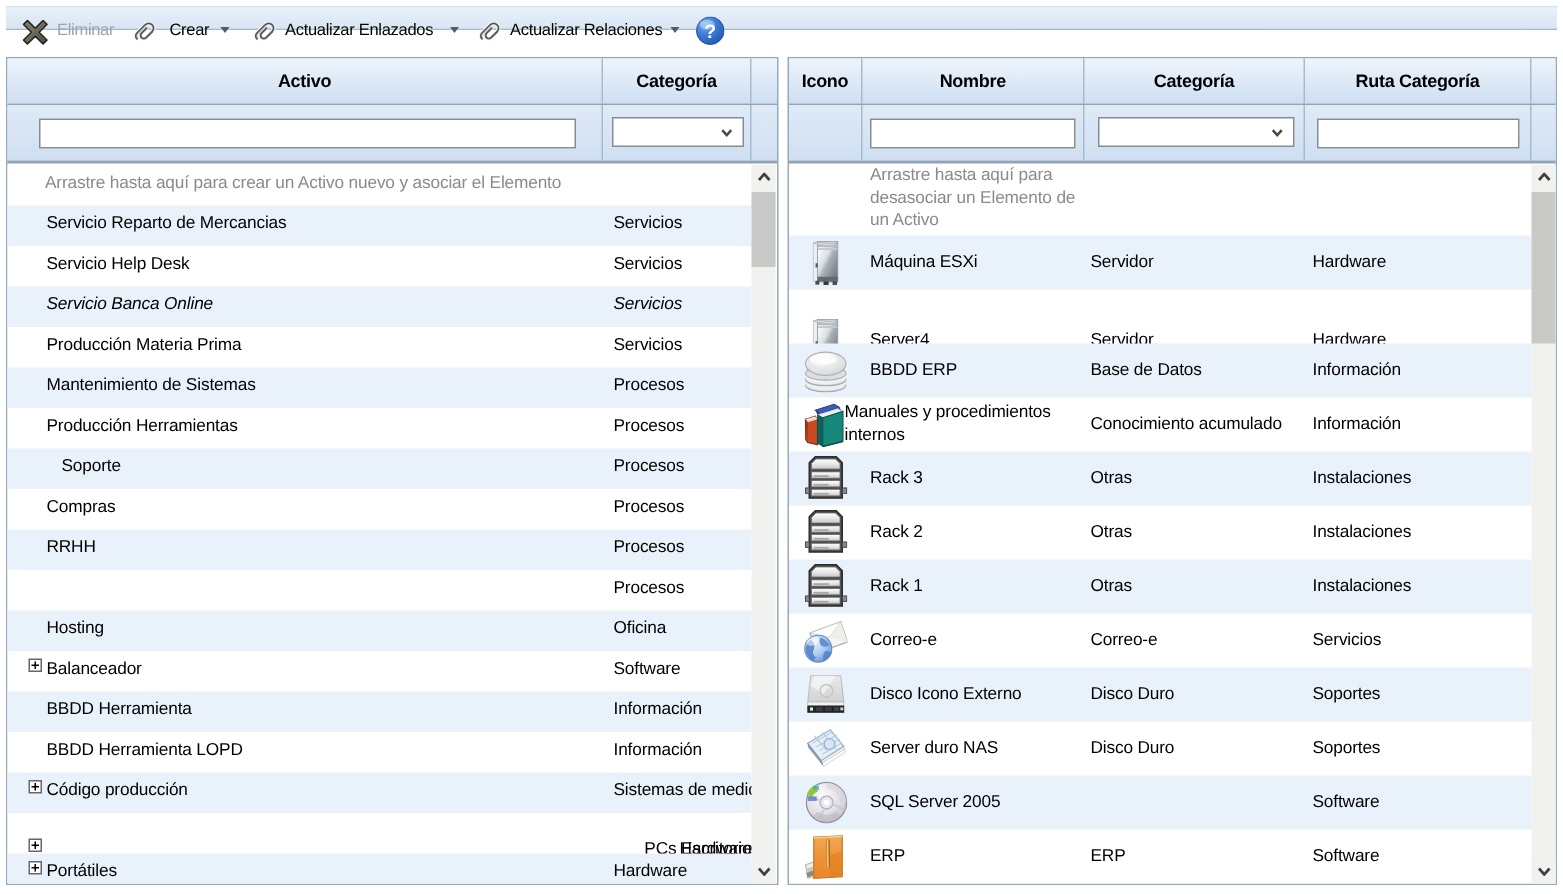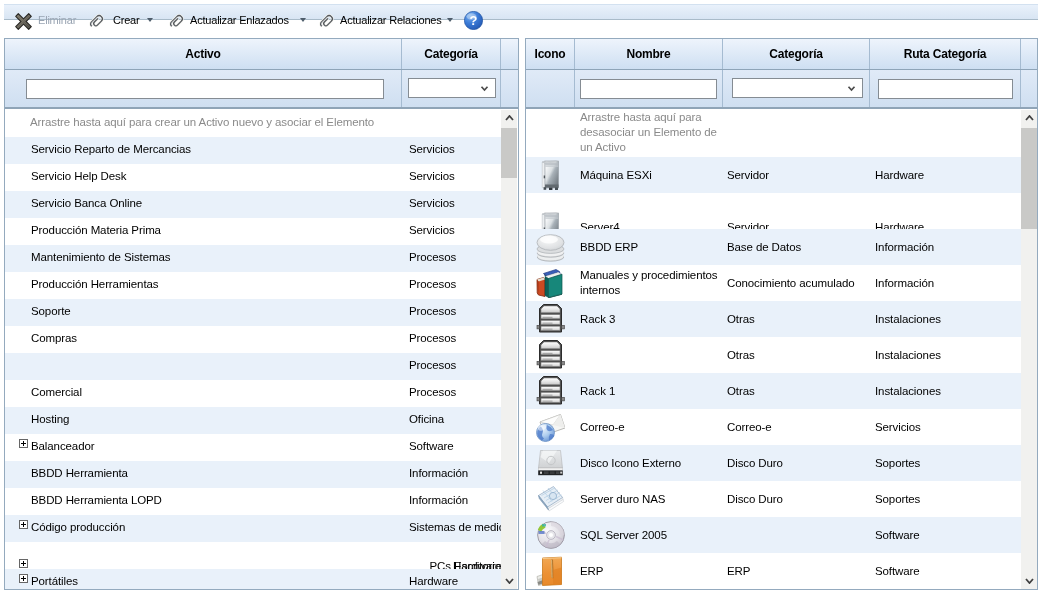--- a/index.html
+++ b/index.html
@@ -249,49 +249,49 @@
           <span class="cell gray" style="left:25px;right:0">Arrastre hasta aquí para crear un Activo nuevo y asociar el Elemento</span>
         </div>
       <div class="row blue" style="top:27px;height:27px;line-height:25px;">
           <span class="cell" style="left:26px;right:0">Servicio Reparto de Mercancias</span>
           <span class="cell" style="left:404px;width:93px">Servicios</span>
         </div>
       <div class="row" style="top:54px;height:27px;line-height:25px;">
           <span class="cell" style="left:26px;right:0">Servicio Help Desk</span>
           <span class="cell" style="left:404px;width:93px">Servicios</span>
         </div>
-      <div class="row blue" style="top:81px;height:27px;line-height:25px;">
+      <div class="row blue" style="top:81px;height:27px;line-height:25px;font-style:italic;">
           <span class="cell" style="left:26px;right:0">Servicio Banca Online</span>
           <span class="cell" style="left:404px;width:93px">Servicios</span>
         </div>
       <div class="row" style="top:108px;height:27px;line-height:25px;">
           <span class="cell" style="left:26px;right:0">Producción Materia Prima</span>
           <span class="cell" style="left:404px;width:93px">Servicios</span>
         </div>
       <div class="row blue" style="top:135px;height:27px;line-height:25px;">
           <span class="cell" style="left:26px;right:0">Mantenimiento de Sistemas</span>
           <span class="cell" style="left:404px;width:93px">Procesos</span>
         </div>
       <div class="row" style="top:162px;height:27px;line-height:25px;">
           <span class="cell" style="left:26px;right:0">Producción Herramientas</span>
           <span class="cell" style="left:404px;width:93px">Procesos</span>
         </div>
       <div class="row blue" style="top:189px;height:27px;line-height:25px;">
-          <span class="cell" style="left:26px;right:0">Soporte</span>
+          <span class="cell" style="left:36px;right:0">Soporte</span>
           <span class="cell" style="left:404px;width:93px">Procesos</span>
         </div>
       <div class="row" style="top:216px;height:27px;line-height:25px;">
           <span class="cell" style="left:26px;right:0">Compras</span>
           <span class="cell" style="left:404px;width:93px">Procesos</span>
         </div>
       <div class="row blue" style="top:243px;height:27px;line-height:25px;">
+          <span class="cell" style="left:26px;right:0">RRHH</span>
           <span class="cell" style="left:404px;width:93px">Procesos</span>
         </div>
       <div class="row" style="top:270px;height:27px;line-height:25px;">
-          <span class="cell" style="left:26px;right:0">Comercial</span>
           <span class="cell" style="left:404px;width:93px">Procesos</span>
         </div>
       <div class="row blue" style="top:297px;height:27px;line-height:25px;">
           <span class="cell" style="left:26px;right:0">Hosting</span>
           <span class="cell" style="left:404px;width:93px">Oficina</span>
         </div>
       <div class="row" style="top:324px;height:27px;line-height:25px;">
           <span class="exp" style="left:14px;top:5px"></span>
           <span class="cell" style="left:26px;right:0">Balanceador</span>
           <span class="cell" style="left:404px;width:93px">Software</span>
@@ -379,36 +379,37 @@
             <use href="#idb"></use>
           </svg>
           <span class="cell" style="left:54px;width:145px;line-height:36px">BBDD ERP</span>
           <span class="cell" style="left:201px;width:146px;line-height:36px">Base de Datos</span>
           <span class="cell" style="left:349px;width:145px;line-height:36px">Información</span>
         </div>
       <div class="row" style="top:155px;height:36px">
           <svg class="icon" style="left:10px;top:3px" width="29" height="30" viewBox="0 0 29 30">
             <use href="#ibk"></use>
           </svg>
-          <span class="cell" style="left:54px;width:145px;top:3px;line-height:15px;white-space:normal">Manuales y procedimientos internos</span>
+          <span class="cell" style="left:37px;width:145px;top:3px;line-height:15px;white-space:normal">Manuales y procedimientos internos</span>
           <span class="cell" style="left:201px;width:146px;line-height:36px">Conocimiento acumulado</span>
           <span class="cell" style="left:349px;width:145px;line-height:36px">Información</span>
         </div>
       <div class="row blue" style="top:191px;height:36px">
           <svg class="icon" style="left:10px;top:3px" width="29" height="30" viewBox="0 0 29 30">
             <use href="#irk"></use>
           </svg>
           <span class="cell" style="left:54px;width:145px;line-height:36px">Rack 3</span>
           <span class="cell" style="left:201px;width:146px;line-height:36px">Otras</span>
           <span class="cell" style="left:349px;width:145px;line-height:36px">Instalaciones</span>
         </div>
       <div class="row" style="top:227px;height:36px">
           <svg class="icon" style="left:10px;top:3px" width="29" height="30" viewBox="0 0 29 30">
             <use href="#irk"></use>
           </svg>
+          <span class="cell" style="left:54px;width:145px;line-height:36px">Rack 2</span>
           <span class="cell" style="left:201px;width:146px;line-height:36px">Otras</span>
           <span class="cell" style="left:349px;width:145px;line-height:36px">Instalaciones</span>
         </div>
       <div class="row blue" style="top:263px;height:36px">
           <svg class="icon" style="left:10px;top:3px" width="29" height="30" viewBox="0 0 29 30">
             <use href="#irk"></use>
           </svg>
           <span class="cell" style="left:54px;width:145px;line-height:36px">Rack 1</span>
           <span class="cell" style="left:201px;width:146px;line-height:36px">Otras</span>
           <span class="cell" style="left:349px;width:145px;line-height:36px">Instalaciones</span>

